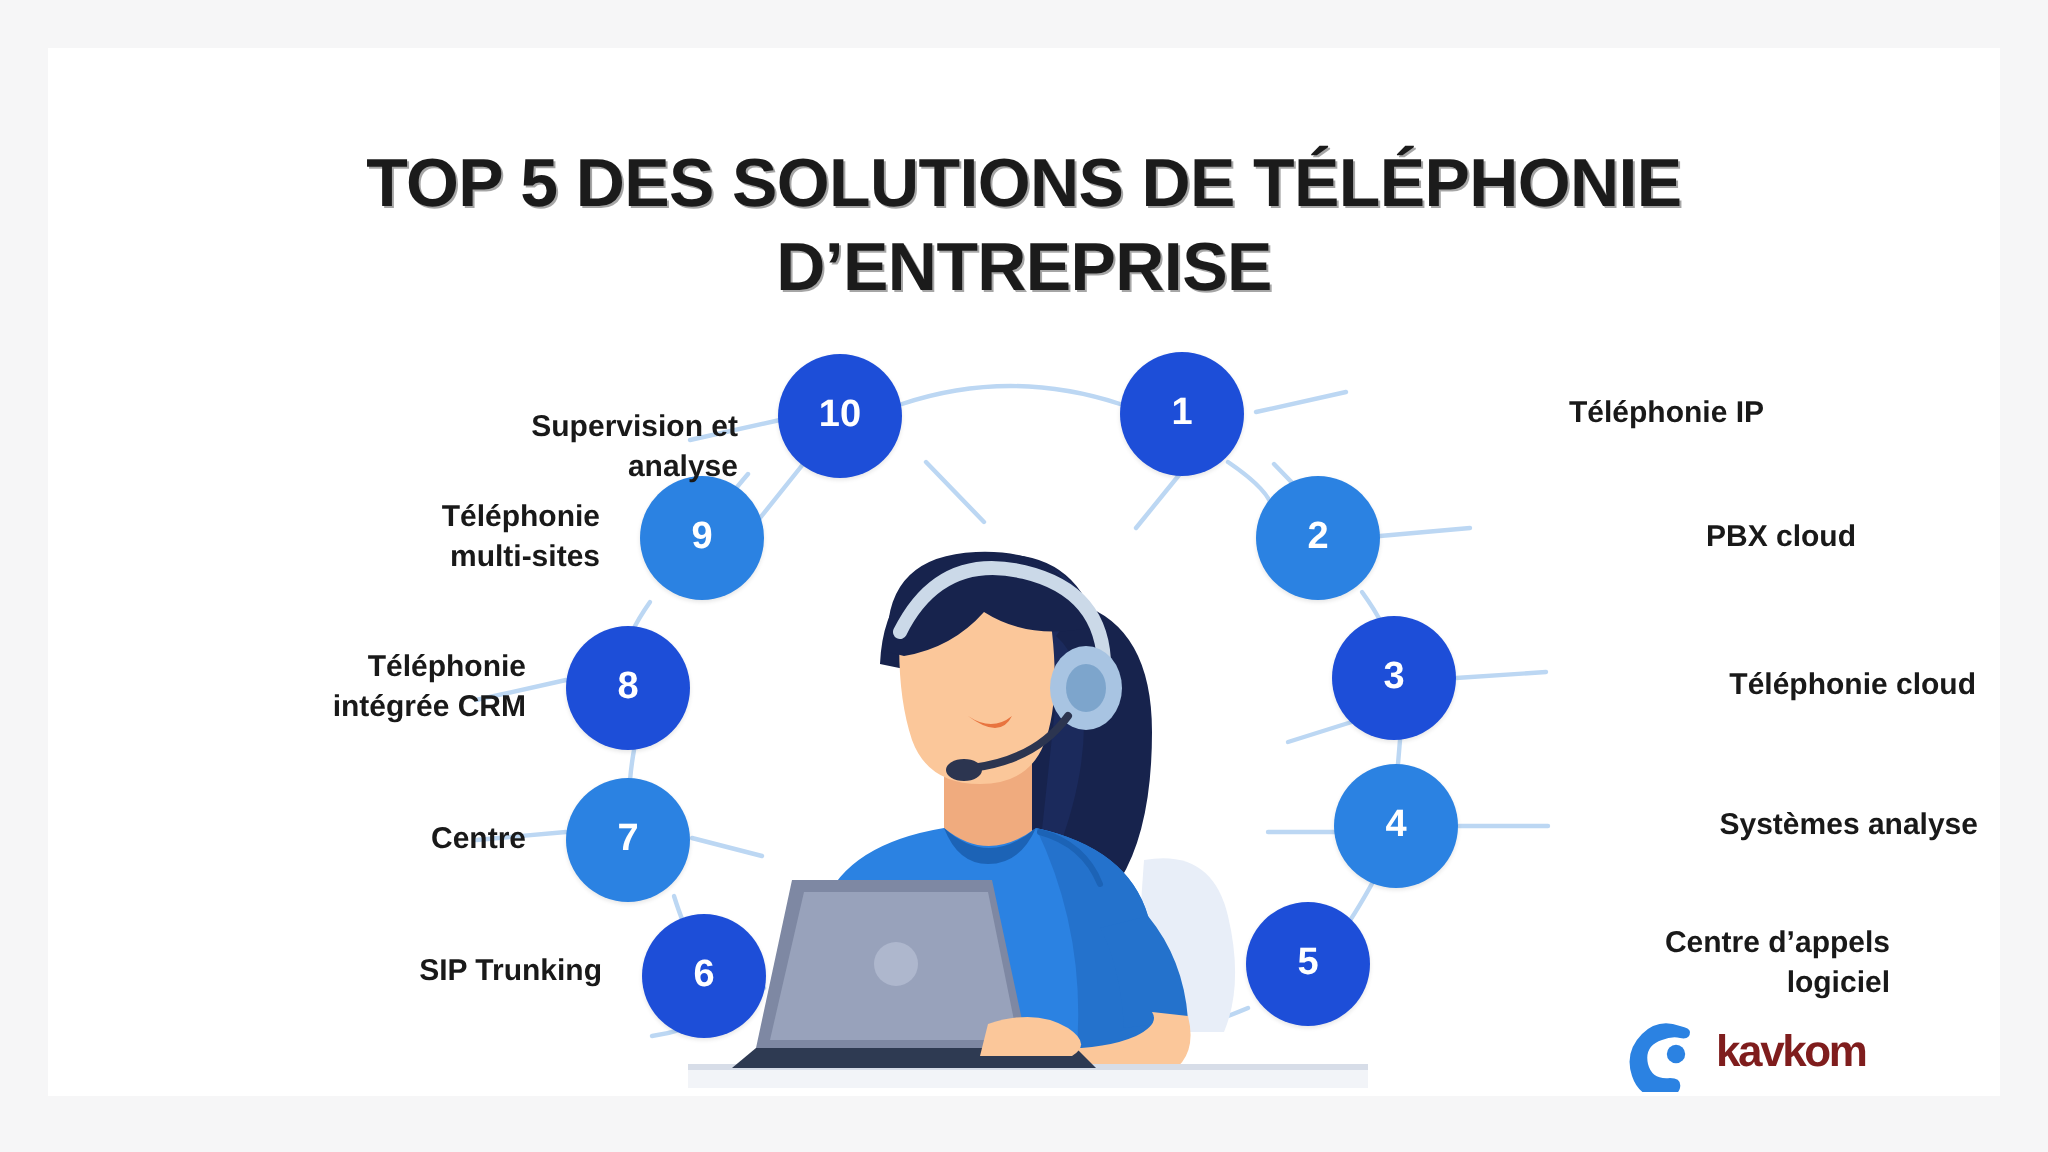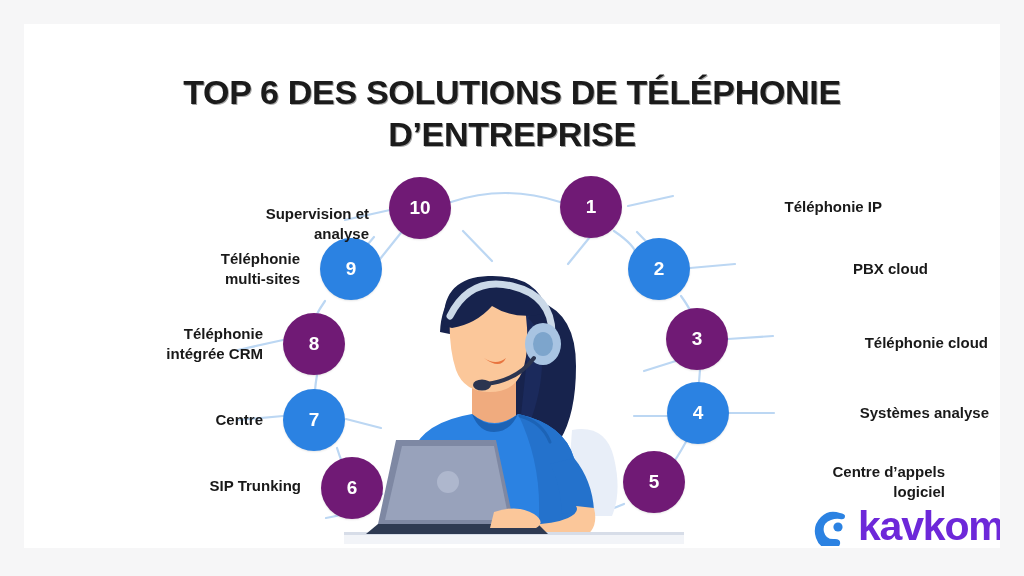--- a/index.html
+++ b/index.html
@@ -65,21 +65,21 @@
     border-radius: 50%;
     display: flex;
     align-items: center;
     justify-content: center;
     color: #ffffff;
     font-weight: 700;
     font-size: 19px;
     font-family: "Liberation Sans", sans-serif;
     box-shadow: 0 1px 2px rgba(0,0,0,0.10);
   }
-  .node.dark  { background: #701a75; }
+  .node.dark  { background: #1d4ed8; }
   .node.light { background: #2b82e2; }
 
   
   .label {
     position: absolute;
     font-size: 15px;
     line-height: 20px;
     font-weight: 700;
     color: #191919;
     font-family: "Liberation Sans", sans-serif;
@@ -94,33 +94,33 @@
     left: 786px;
     top: 479px;
     width: 180px;
     height: 46px;
     display: flex;
     align-items: center;
     gap: 8px;
   }
   #logo-mark { width: 40px; height: 40px; flex: 0 0 auto; }
   #logo-text {
-    font-size: 41px;
+    font-size: 22px;
     font-weight: 700;
     letter-spacing: -1.2px;
-    color: #6d28d9;
+    color: #7f1d1d;
     font-family: "Liberation Sans", sans-serif;
   }
 </style>
 </head>
 <body>
 
 <div id="canvas">
 
-  <h1 id="title">TOP 6 DES SOLUTIONS DE TÉLÉPHONIE D’ENTREPRISE</h1>
+  <h1 id="title">TOP 5 DES SOLUTIONS DE TÉLÉPHONIE D’ENTREPRISE</h1>
 
   <div id="diagram">
 
     <svg id="links" viewBox="0 0 976 524" xmlns="http://www.w3.org/2000/svg">
       <g fill="none" stroke="#bcd7f3" stroke-width="2.2" stroke-linecap="round">
         <path d="M 427 178 Q 481 160 536 178"></path>
         <path d="M 590 207 Q 612 222 612 231"></path>
         <path d="M 657 272 Q 670 290 671 300"></path>
         <path d="M 676 346 L 675 358"></path>
         <path d="M 663 416 Q 652 436 646 443"></path>

